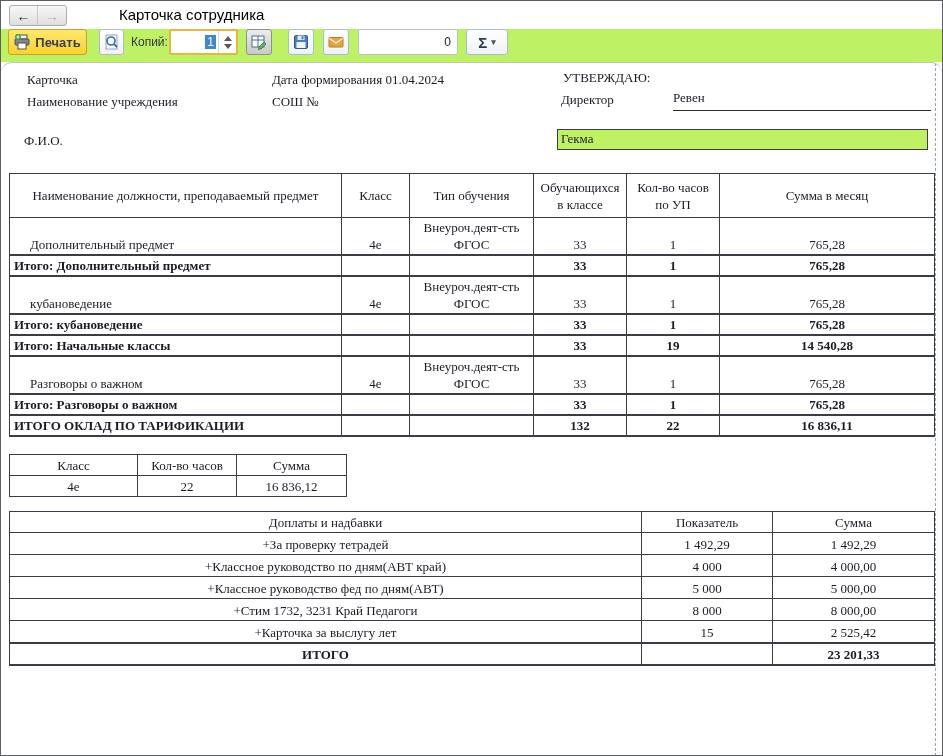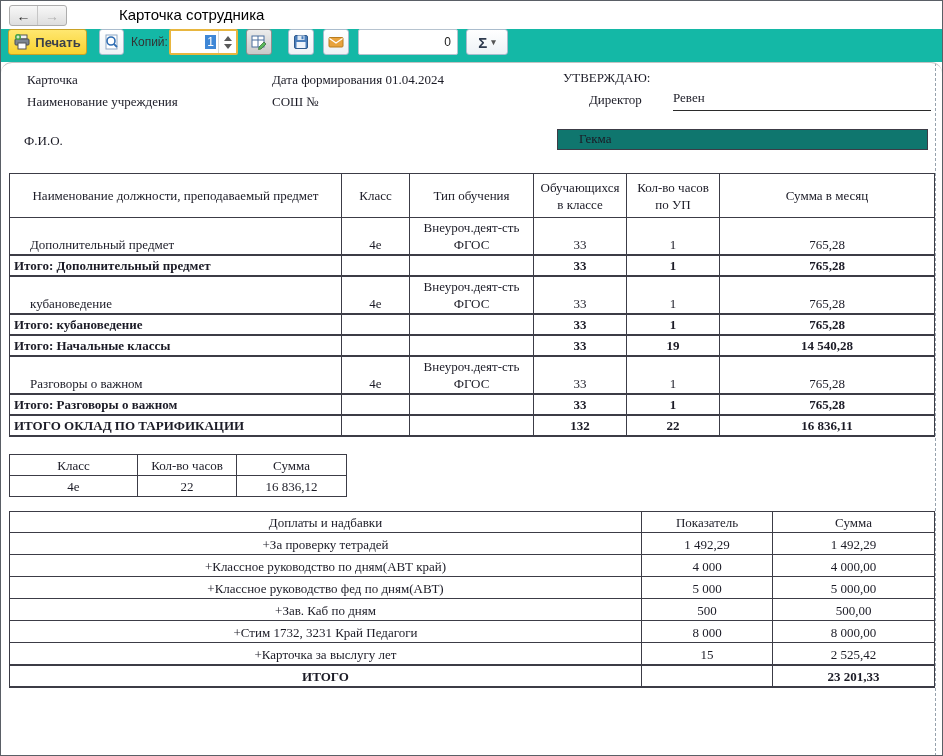--- a/index.html
+++ b/index.html
@@ -15,21 +15,21 @@
     position:absolute; left:8px; top:4px; display:flex;
     border:1px solid #adadad; border-radius:3px; overflow:hidden;
     background:linear-gradient(#f8f8f8,#dedede); height:21px;
   }
   .navbtn { width:28px; display:flex; align-items:center; justify-content:center;
     font-size:14px; cursor:pointer; }
   .navbtn.back { color:#2b2b2b; border-right:1px solid #c6c6c6; }
   .navbtn.fwd  { color:#b3b3b3; }
   .wintitle { position:absolute; left:118px; top:5px; font-size:15px; color:#000; }
   
-  .toolbar { position:relative; height:33px; background:#14b8a6; }
+  .toolbar { position:relative; height:33px; background:#bef264; }
   .tb { position:absolute; top:0; height:26px; display:flex; align-items:center;
         justify-content:center; border-radius:3px; cursor:pointer; }
   .btn-print {
     left:7px; width:79px; gap:5px;
     background:linear-gradient(#ffe770,#f9d22f);
     border:1px solid #c9a227; font-size:13px; font-weight:bold; color:#3a3f4a;
   }
   .btn-light { background:linear-gradient(#ffffff,#eef2f6); border:1px solid #a9bccd; }
   .btn-preview { left:98px; width:25px; }
   .lbl-copies { position:absolute; left:130px; top:6px; font-size:12px; color:#333; }
@@ -69,26 +69,26 @@
   }
   .pagebreak-line { position:absolute; left:934px; top:0; bottom:0;
     border-left:1px dashed #97a2ad; }
   .doc-header { position:relative; height:110px; }
   .dh { position:absolute; white-space:nowrap; }
   .dh-card { left:18px; top:9px; }
   .dh-date { left:263px; top:9px; }
   .dh-approve { left:554px; top:7px; }
   .dh-org { left:18px; top:31px; }
   .dh-orgval { left:263px; top:31px; }
-  .dh-director { left:552px; top:29px;margin-left:28px; }
+  .dh-director { left:552px; top:29px; }
   .dh-sign { left:664px; top:27px; width:258px; border-bottom:1px solid #2b2b2b;
     height:21px; }
   .dh-fio { left:15px; top:70px; }
   .dh-fiobox { left:548px; top:66px; width:371px; height:21px;
-    border:1px solid #3c3c46; padding:1px 21px; background:#0f766e; }
+    border:1px solid #3c3c46; padding:1px 3px; background:#bef264; }
   
   table { border-collapse:collapse; table-layout:fixed; font-size:13px;
     color:#1b1b26; }
   td, th { border:1px solid #3c3c46; padding:1px 4px; text-align:center;
     vertical-align:bottom; line-height:17px; overflow:hidden; }
   th { font-weight:normal; vertical-align:middle; }
   
   .t-main { width:925px;font-family:Liberation Serif, serif; }
   .t-main th { height:44px; }
   .t-main td:nth-child(3) { white-space:pre-line; }
@@ -349,25 +349,20 @@
             <td>+Классное руководство по дням(АВТ край)</td>
             <td>4 000</td>
             <td>4 000,00</td>
           </tr>
           <tr>
             <td>+Классное руководство фед по дням(АВТ)</td>
             <td>5 000</td>
             <td>5 000,00</td>
           </tr>
           <tr>
-            <td>+Зав. Каб по дням</td>
-            <td>500</td>
-            <td>500,00</td>
-          </tr>
-          <tr>
             <td>+Стим 1732, 3231  Край Педагоги</td>
             <td>8 000</td>
             <td>8 000,00</td>
           </tr>
           <tr>
             <td>+Карточка за выслугу лет</td>
             <td>15</td>
             <td>2 525,42</td>
           </tr>
           <tr class="grand">

